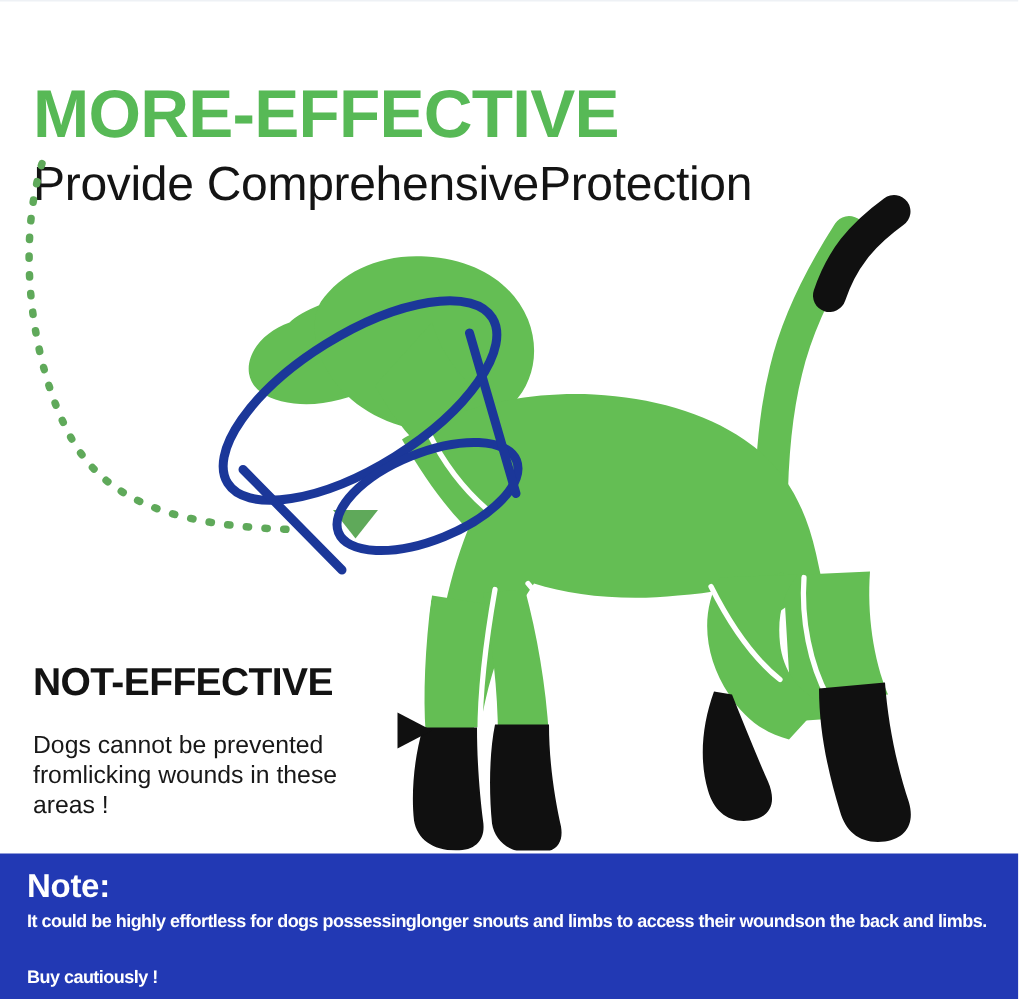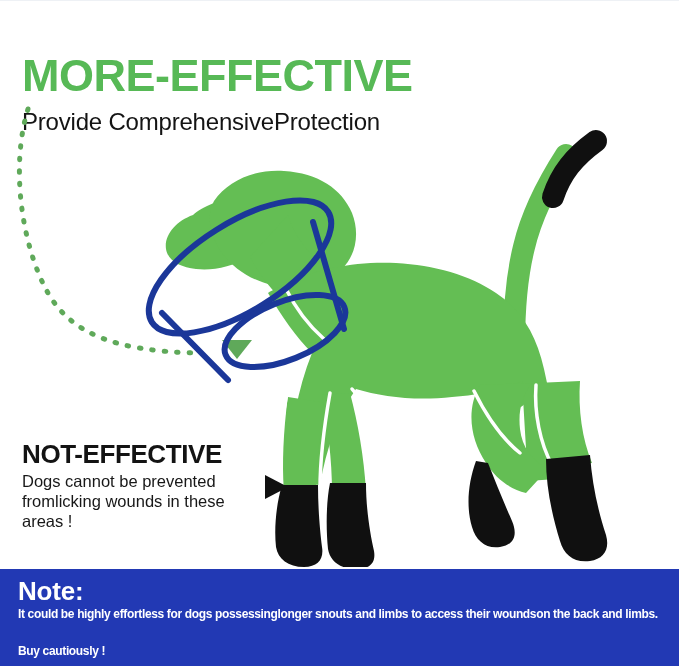--- a/index.html
+++ b/index.html
@@ -31,21 +31,21 @@
     font-weight: bold;
     font-size: 45px;
     line-height: 50px;
     letter-spacing: -0.5px;
     color: #57B956;
     white-space: nowrap;
   }
   #subheadline {
     font-family: "Liberation Sans", sans-serif;
     font-weight: normal;
-    font-size: 24px;
+    font-size: 32px;
     line-height: 38px;
     letter-spacing: -0.2px;
     color: #141414;
     white-space: nowrap;
     margin-top: 2px;
   }
 
   
   #illustration {
     position: absolute;
@@ -71,38 +71,38 @@
     letter-spacing: -0.4px;
     color: #131313;
     white-space: nowrap;
   }
   #not-effective-body {
     font-family: "Liberation Sans", sans-serif;
     font-weight: normal;
     font-size: 16.5px;
     line-height: 20px;
     color: #181818;
-    margin-top: 2px;
+    margin-top: 18px;
   }
 
   
   #note-bar {
     position: absolute;
     left: 0;
     top: 568px;
     width: 679px;
     height: 98px;
     background: #2239B4;
     box-sizing: border-box;
     padding: 10px 16px 0 18px;
   }
   #note-label {
     font-family: "Liberation Sans", sans-serif;
     font-weight: bold;
-    font-size: 26px;
+    font-size: 22px;
     line-height: 24px;
     color: #ffffff;
     letter-spacing: -0.2px;
   }
   .note-line {
     font-family: "Liberation Sans", sans-serif;
     font-weight: bold;
     font-size: 12px;
     line-height: 19px;
     color: #ffffff;

